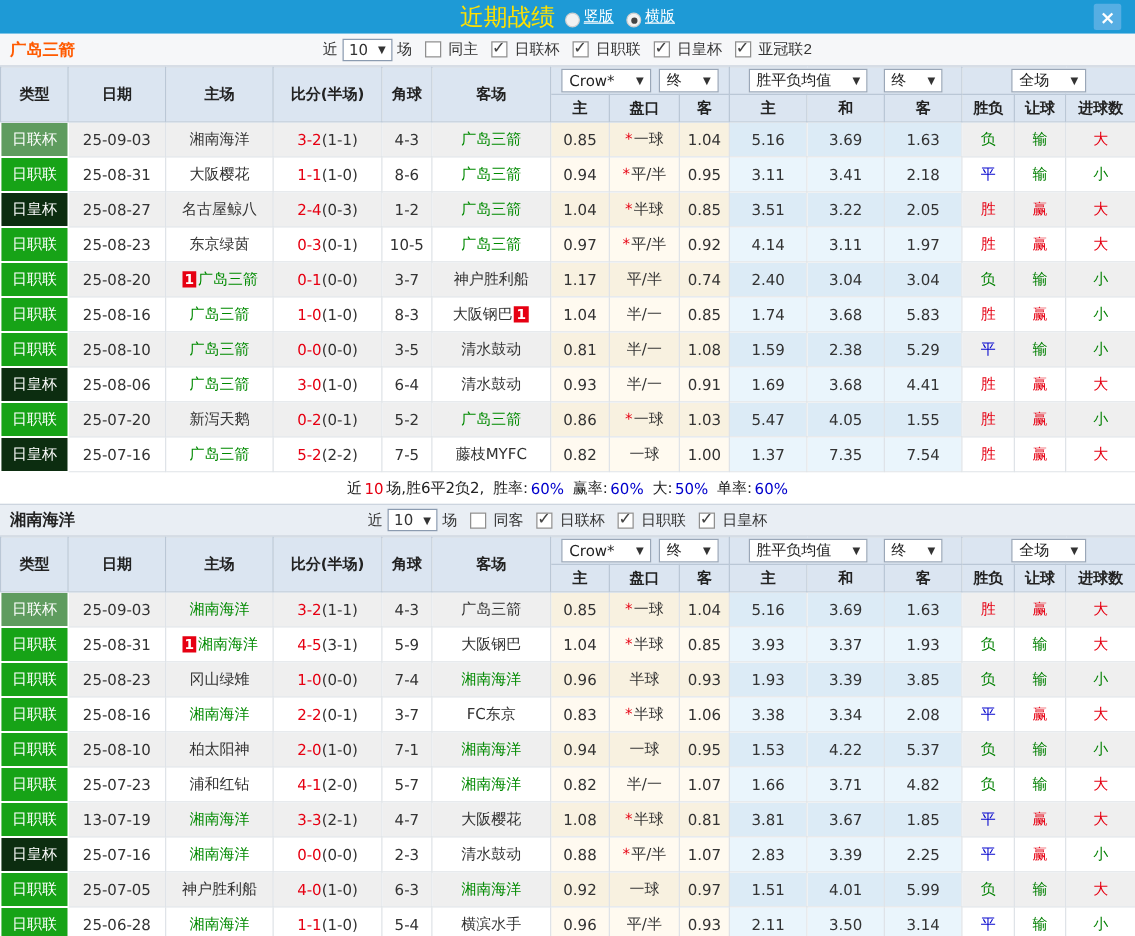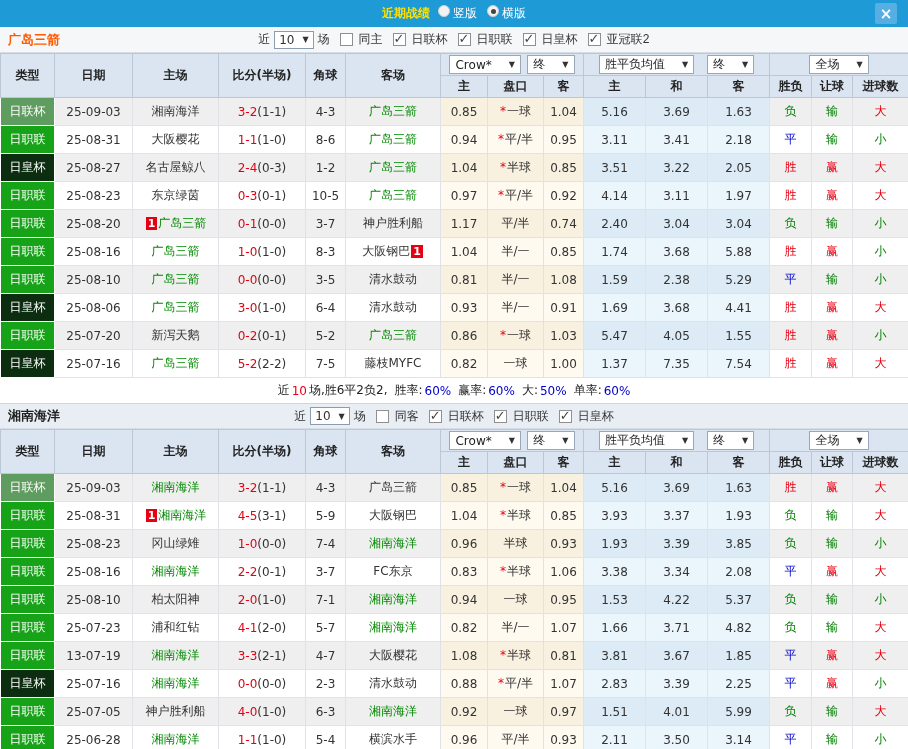--- a/index.html
+++ b/index.html
@@ -2,23 +2,23 @@
 <html><head>
 <meta charset="utf-8">
 <style>
   * { margin:0; padding:0; box-sizing:border-box; }
   html,body { width:908px; height:749px; overflow:hidden; background:#fff;
     font-family:"DejaVu Sans","Liberation Sans",sans-serif; }
 
   
   .topbar { position:relative; height:27px; background:#1e9ad6;
     display:flex; align-items:center; justify-content:center; }
-  .topbar-title { color:#ffe100; font-weight:bold; font-size:12px; margin-right:8px; }
+  .topbar-title { color:#ffe100; font-weight:normal; font-size:19px; margin-right:8px; }
   .radio-group { display:flex; align-items:center; gap:10px; }
-  .radio-item { display:flex; align-items:flex-start; gap:3px; color:#fff; font-size:12px; cursor:pointer; }
+  .radio-item { display:flex; align-items:flex-end; gap:3px; color:#fff; font-size:12px; cursor:pointer;text-decoration:underline; }
   .radio-dot { width:12px; height:12px; border-radius:50%; background:#f2f2f2;
     border:1px solid #cfcfcf; position:relative; display:inline-block; }
   .radio-dot.sel::after { content:""; position:absolute; left:3px; top:3px;
     width:5px; height:5px; border-radius:50%; background:#444; }
   .close-btn { position:absolute; right:11px; top:3px; width:22px; height:21px;
     background:#56aee3; color:#fff; font-size:15px; font-weight:bold;
     display:flex; align-items:center; justify-content:center; cursor:pointer; border-radius:2px; }
 
   
   .filter-bar { height:26px; display:flex; align-items:center; position:relative;
@@ -286,21 +286,21 @@
           <td>25-08-16</td>
           <td><span class="focus-team">广岛三箭</span></td>
           <td><span class="score">1-0</span><span class="half">(1-0)</span></td>
           <td>8-3</td>
           <td><span>大阪钢巴</span><span class="badge1">1</span></td>
           <td class="pk-col">1.04</td>
           <td class="pk-col"><span>半/一</span></td>
           <td class="pk-col">0.85</td>
           <td class="avg-col">1.74</td>
           <td class="avg-col">3.68</td>
-          <td class="avg-col">5.88</td>
+          <td class="avg-col">5.83</td>
           <td class="res-red">胜</td>
           <td class="res-red">赢</td>
           <td class="res-green">小</td>
         </tr>
         <tr>
           <td class="league-cell lg-league">日职联</td>
           <td>25-08-10</td>
           <td><span class="focus-team">广岛三箭</span></td>
           <td><span class="score">0-0</span><span class="half">(0-0)</span></td>
           <td>3-5</td>

